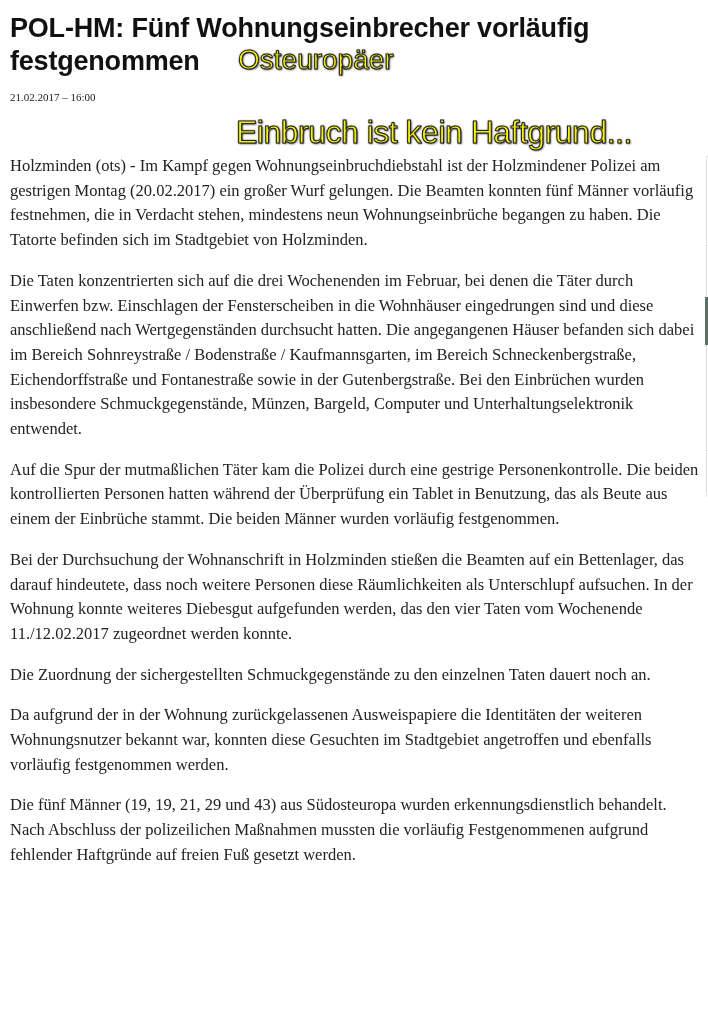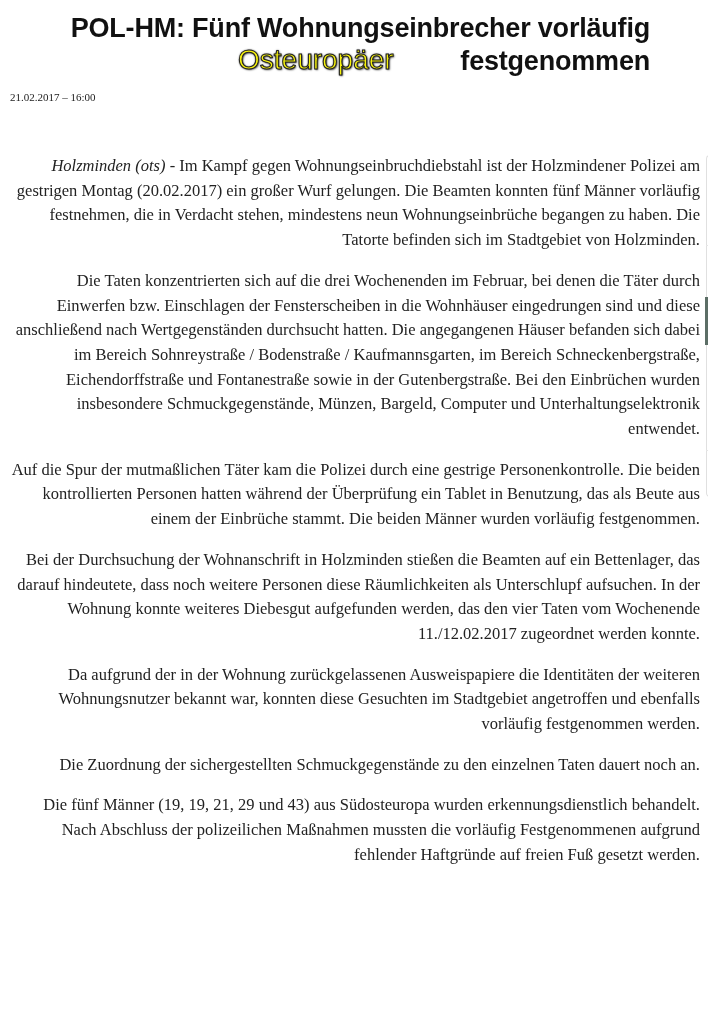--- a/index.html
+++ b/index.html
@@ -1,17 +1,17 @@
 <!DOCTYPE html>
 <html><head>
 <meta charset="utf-8">
 <style>
   html, body { margin: 0; padding: 0; background: #ffffff; }
   body { width: 708px; height: 1024px; overflow: hidden; position: relative; }
-  .page { position: absolute; left: 0; top: 0; width: 708px; height: 1024px; text-align: right; }
+  .page { position: absolute; left: 0; top: 0; width: 708px; height: 1024px; }
   .headline {
     position: absolute; left: 10px; top: 12px; width: 640px; margin: 0;
     font-family: "Liberation Sans", sans-serif; font-weight: bold;
     font-size: 27px; line-height: 33px; color: #111111; letter-spacing: -0.2px;
   }
   .dateline {
     position: absolute; left: 10px; top: 91px;
     font-family: Liberation Serif, serif; font-size: 11px; color: #222222;
   }
   .overlay {
@@ -20,49 +20,50 @@
     white-space: nowrap;
   }
   .overlay-1 { left: 238px; top: 44px; font-size: 28px; }
   .overlay-2 { left: 236px; top: 114px; font-size: 32px; letter-spacing: -0.5px; }
   .article {
     position: absolute; left: 10px; top: 154px; width: 690px;
     font-family: "Liberation Serif", serif; font-size: 16.5px; line-height: 24.7px;
     color: #222222;
   }
   .article p { margin: 0 0 16px 0; }
-  .article .loc { font-style: italic; }
+  .article .loc { }
   .sidebar-edge {
     position: absolute; left: 706px; top: 155px; width: 10px; height: 340px;
     border-left: 1px solid #e0e0e0; border-top: 1px solid #e0e0e0;
     border-bottom: 1px solid #e0e0e0; border-radius: 4px 0 0 4px;
   }
   .sidebar-divider {
     position: absolute; left: 706px; width: 10px; height: 1px; background: #e6e6e6;
   }
   .sidebar-accent {
     position: absolute; left: 705px; top: 297px; width: 3px; height: 48px; background: #5c6e66;
   }
 </style>
 </head>
 <body>
 
 <div class="page">
   <h1 class="headline">POL-HM: Fünf Wohnungseinbrecher vorläufig festgenommen</h1>
   <div class="dateline">21.02.2017 – 16:00</div>
 
   <div class="overlay overlay-1">Osteuropäer</div>
+  <div class="overlay overlay-2">Einbruch ist kein Haftgrund...</div>
 
   <div class="article">
     <p><span class="loc">Holzminden (ots)</span><span> - Im Kampf gegen Wohnungseinbruchdiebstahl ist der Holzmindener Polizei am gestrigen Montag (20.02.2017) ein großer Wurf gelungen. Die Beamten konnten fünf Männer vorläufig festnehmen, die in Verdacht stehen, mindestens neun Wohnungseinbrüche begangen zu haben. Die Tatorte befinden sich im Stadtgebiet von Holzminden.</span></p>
     <p>Die Taten konzentrierten sich auf die drei Wochenenden im Februar, bei denen die Täter durch Einwerfen bzw. Einschlagen der Fensterscheiben in die Wohnhäuser eingedrungen sind und diese anschließend nach Wertgegenständen durchsucht hatten. Die angegangenen Häuser befanden sich dabei im Bereich Sohnreystraße / Bodenstraße / Kaufmannsgarten, im Bereich Schneckenbergstraße, Eichendorffstraße und Fontanestraße sowie in der Gutenbergstraße. Bei den Einbrüchen wurden insbesondere Schmuckgegenstände, Münzen, Bargeld, Computer und Unterhaltungselektronik entwendet.</p>
     <p>Auf die Spur der mutmaßlichen Täter kam die Polizei durch eine gestrige Personenkontrolle. Die beiden kontrollierten Personen hatten während der Überprüfung ein Tablet in Benutzung, das als Beute aus einem der Einbrüche stammt. Die beiden Männer wurden vorläufig festgenommen.</p>
     <p>Bei der Durchsuchung der Wohnanschrift in Holzminden stießen die Beamten auf ein Bettenlager, das darauf hindeutete, dass noch weitere Personen diese Räumlichkeiten als Unterschlupf aufsuchen. In der Wohnung konnte weiteres Diebesgut aufgefunden werden, das den vier Taten vom Wochenende 11./12.02.2017 zugeordnet werden konnte.</p>
+    <p>Die Zuordnung der sichergestellten Schmuckgegenstände zu den einzelnen Taten dauert noch an.</p>
     <p>Da aufgrund der in der Wohnung zurückgelassenen Ausweispapiere die Identitäten der weiteren Wohnungsnutzer bekannt war, konnten diese Gesuchten im Stadtgebiet angetroffen und ebenfalls vorläufig festgenommen werden.</p>
-    <p>Die Zuordnung der sichergestellten Schmuckgegenstände zu den einzelnen Taten dauert noch an.</p>
     <p>Die fünf Männer (19, 19, 21, 29 und 43) aus Südosteuropa wurden erkennungsdienstlich behandelt. Nach Abschluss der polizeilichen Maßnahmen mussten die vorläufig Festgenommenen aufgrund fehlender Haftgründe auf freien Fuß gesetzt werden.</p>
   </div>
 
   <div class="sidebar-edge"></div>
   <div class="sidebar-divider" style="top:245px"></div>
   <div class="sidebar-divider" style="top:450px"></div>
   <div class="sidebar-accent"></div>
 </div>
 
 </body></html>

